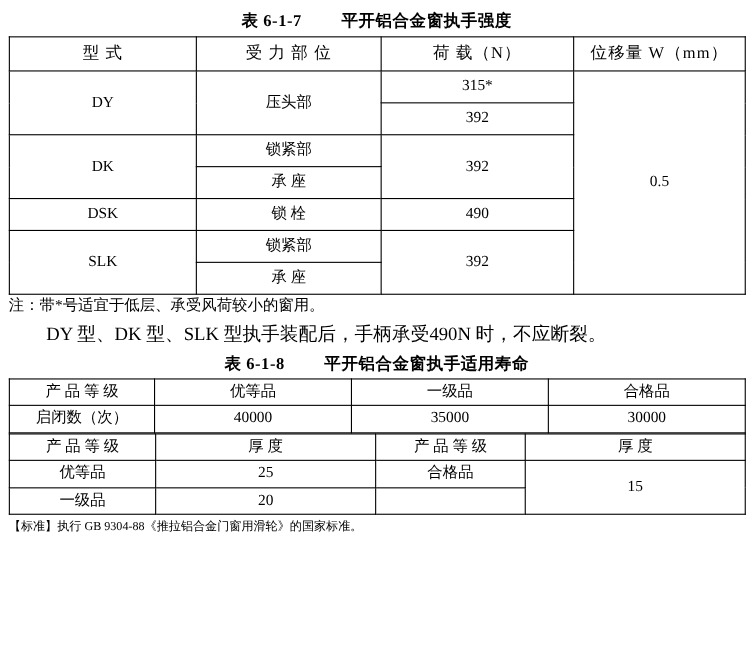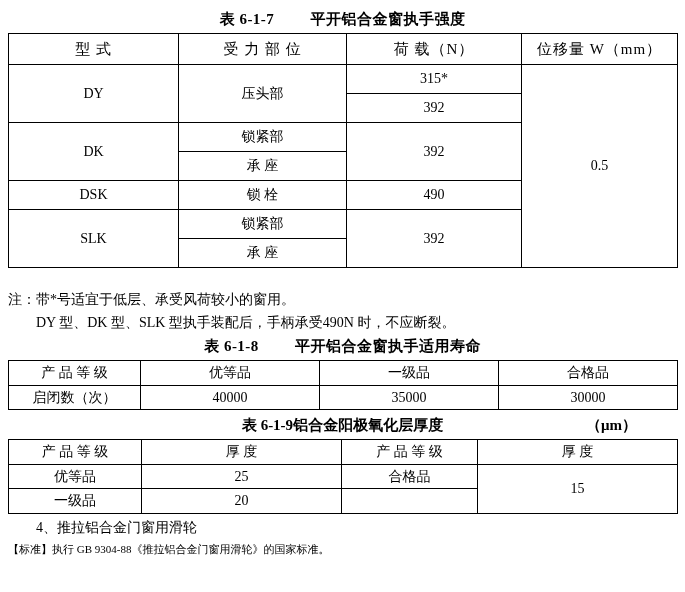--- a/index.html
+++ b/index.html
@@ -47,29 +47,29 @@
     margin-left: 24px;
   }
   table.doc thead td {
     font-weight: normal;
     font-size: 15px;
     letter-spacing: 1px;
     height: 24px;
   }
   .t7 td { height: 22px; }
   p.note {
-    margin: 21px 0 0 0;
+    margin: 0 0 0 0;
     font-size: 14px;
     line-height: 1.5;
     font-family: Liberation Serif, serif;
   }
   p.indent {
     margin: 2px 0 0 0;
     text-indent: 2em;
-    font-size: 14px;
+    font-size: 17px;
     line-height: 1.5;
   }
   p.body {
     margin: 3px 0 0 0;
     font-size: 11px;
     line-height: 1.55;
   }
   p.body-indent {
     margin: 3px 0 0 0;
     font-size: 14px;
@@ -172,24 +172,20 @@
       <tr>
         <td>启闭数（次）</td>
         <td>40000</td>
         <td>35000</td>
         <td>30000</td>
       </tr>
     </tbody>
   </table>
 
 
-  <div class="caption-row">
-    <span class="num">表 6-1-9</span><span>铝合金阳极氧化层厚度</span>
-    <span class="unit">（μm）</span>
-  </div>
 
   <table class="doc">
     <colgroup>
       <col style="width:133px">
       <col style="width:200px">
       <col style="width:136px">
       <col style="width:200px">
     </colgroup>
     <tbody>
       <tr>
@@ -205,16 +201,15 @@
         <td rowspan="2">15</td>
       </tr>
       <tr>
         <td>一级品</td>
         <td>20</td>
         <td></td>
       </tr>
     </tbody>
   </table>
 
-  <p class="body-indent">4、推拉铝合金门窗用滑轮</p>
   <p class="body"><span>【标准】</span><span>执行 GB 9304-88《推拉铝合金门窗用滑轮》的国家标准。</span></p>
 
 </div>
 
 </body></html>

